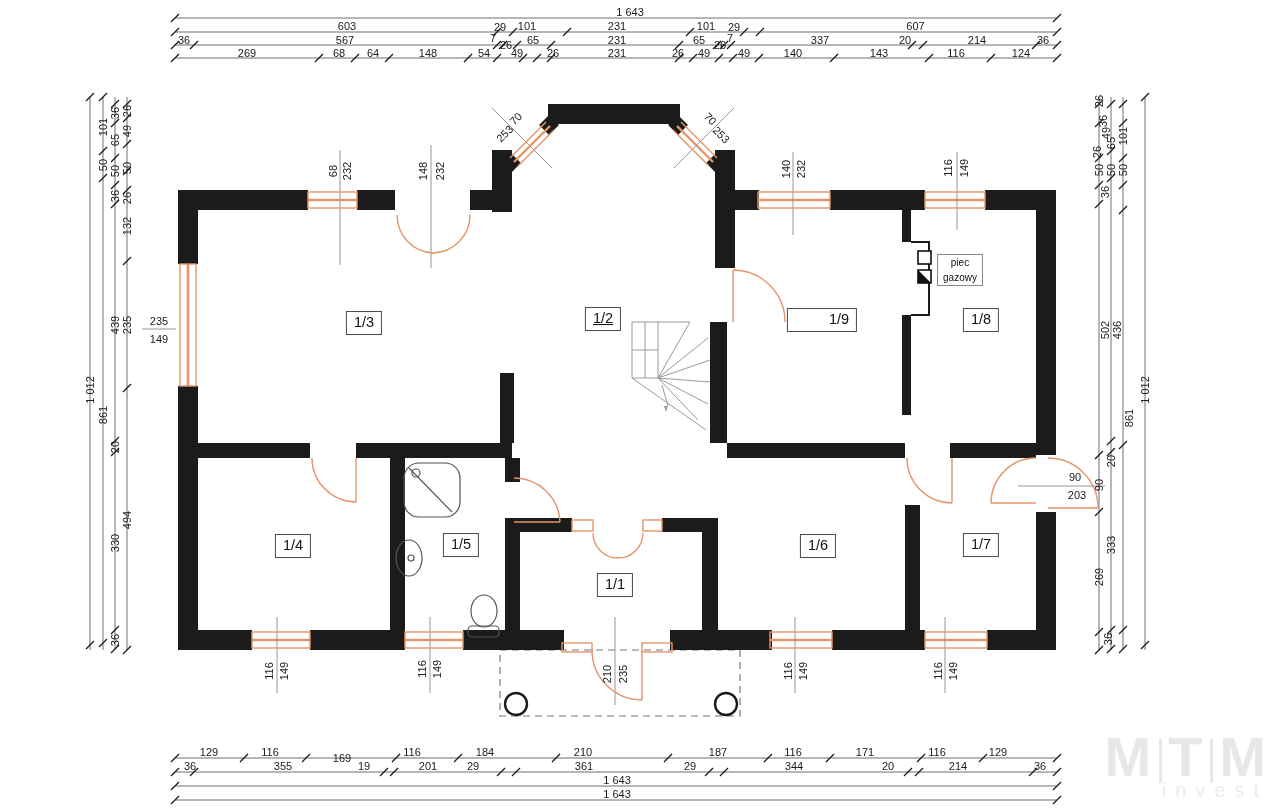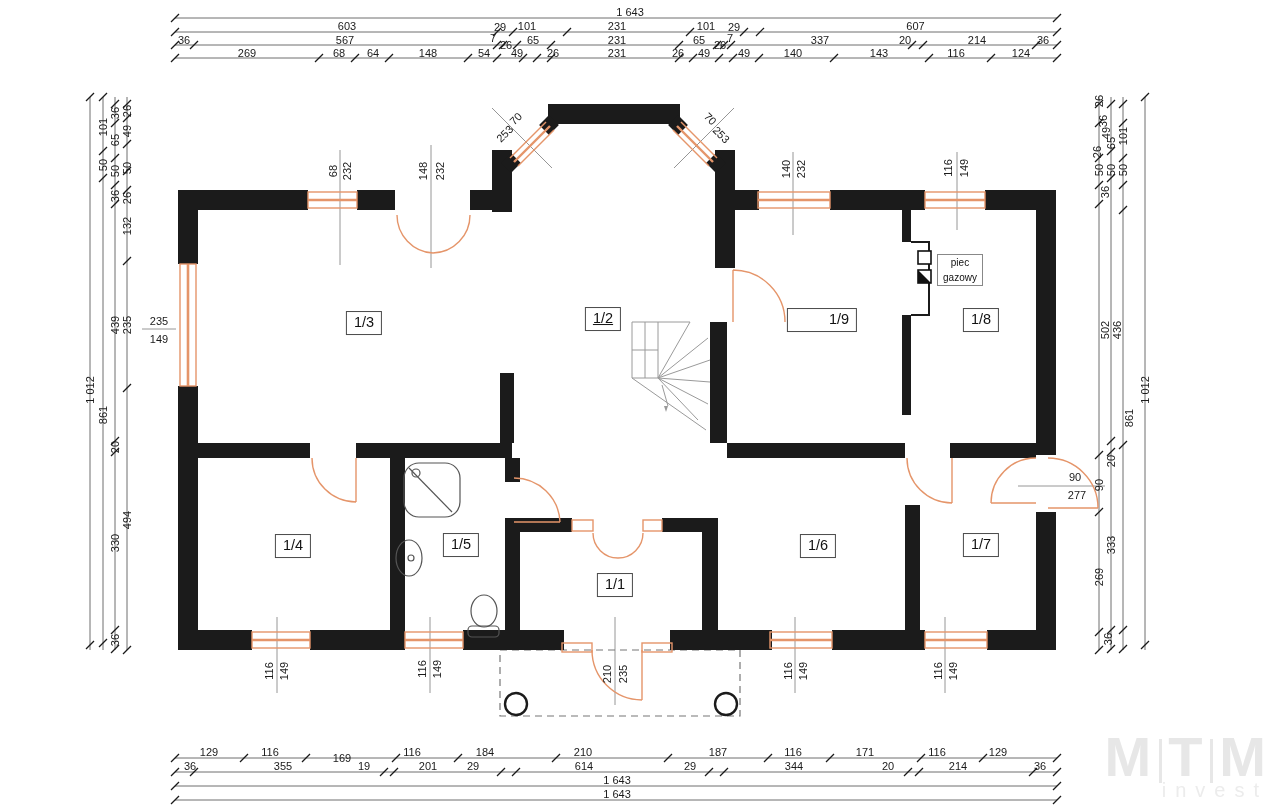--- a/index.html
+++ b/index.html
@@ -358,21 +358,21 @@
       <span class="dlabel" style="left: 718px; top: 752px; transform: translate(-50%, -50%) rotate(0deg);">187</span>
       <span class="dlabel" style="left: 793px; top: 752px; transform: translate(-50%, -50%) rotate(0deg);">116</span>
       <span class="dlabel" style="left: 865px; top: 752px; transform: translate(-50%, -50%) rotate(0deg);">171</span>
       <span class="dlabel" style="left: 937px; top: 752px; transform: translate(-50%, -50%) rotate(0deg);">116</span>
       <span class="dlabel" style="left: 998px; top: 752px; transform: translate(-50%, -50%) rotate(0deg);">129</span>
       <span class="dlabel" style="left: 190px; top: 766px; transform: translate(-50%, -50%) rotate(0deg);">36</span>
       <span class="dlabel" style="left: 283px; top: 766px; transform: translate(-50%, -50%) rotate(0deg);">355</span>
       <span class="dlabel" style="left: 364px; top: 766px; transform: translate(-50%, -50%) rotate(0deg);">19</span>
       <span class="dlabel" style="left: 428px; top: 766px; transform: translate(-50%, -50%) rotate(0deg);">201</span>
       <span class="dlabel" style="left: 473px; top: 766px; transform: translate(-50%, -50%) rotate(0deg);">29</span>
-      <span class="dlabel" style="left: 584px; top: 766px; transform: translate(-50%, -50%) rotate(0deg);">614</span>
+      <span class="dlabel" style="left: 584px; top: 766px; transform: translate(-50%, -50%) rotate(0deg);">361</span>
       <span class="dlabel" style="left: 690px; top: 766px; transform: translate(-50%, -50%) rotate(0deg);">29</span>
       <span class="dlabel" style="left: 794px; top: 766px; transform: translate(-50%, -50%) rotate(0deg);">344</span>
       <span class="dlabel" style="left: 888px; top: 766px; transform: translate(-50%, -50%) rotate(0deg);">20</span>
       <span class="dlabel" style="left: 958px; top: 766px; transform: translate(-50%, -50%) rotate(0deg);">214</span>
       <span class="dlabel" style="left: 1040px; top: 766px; transform: translate(-50%, -50%) rotate(0deg);">36</span>
       <span class="dlabel" style="left: 617px; top: 780px; transform: translate(-50%, -50%) rotate(0deg);">1 643</span>
       <span class="dlabel" style="left: 617px; top: 794px; transform: translate(-50%, -50%) rotate(0deg);">1 643</span>
       <span class="dlabel" style="left: 90px; top: 390px; transform: translate(-50%, -50%) rotate(-90deg);">1 012</span>
       <span class="dlabel" style="left: 103px; top: 127px; transform: translate(-50%, -50%) rotate(-90deg);">101</span>
       <span class="dlabel" style="left: 103px; top: 165px; transform: translate(-50%, -50%) rotate(-90deg);">50</span>
@@ -407,21 +407,21 @@
       <span class="dlabel" style="left: 1105px; top: 330px; transform: translate(-50%, -50%) rotate(-90deg);">502</span>
       <span class="dlabel" style="left: 1117px; top: 330px; transform: translate(-50%, -50%) rotate(-90deg);">436</span>
       <span class="dlabel" style="left: 1145px; top: 390px; transform: translate(-50%, -50%) rotate(-90deg);">1 012</span>
       <span class="dlabel" style="left: 1129px; top: 418px; transform: translate(-50%, -50%) rotate(-90deg);">861</span>
       <span class="dlabel" style="left: 1111px; top: 461px; transform: translate(-50%, -50%) rotate(-90deg);">20</span>
       <span class="dlabel" style="left: 1099px; top: 485px; transform: translate(-50%, -50%) rotate(-90deg);">90</span>
       <span class="dlabel" style="left: 1111px; top: 545px; transform: translate(-50%, -50%) rotate(-90deg);">333</span>
       <span class="dlabel" style="left: 1099px; top: 577px; transform: translate(-50%, -50%) rotate(-90deg);">269</span>
       <span class="dlabel" style="left: 1108px; top: 639px; transform: translate(-50%, -50%) rotate(-90deg);">36</span>
       <span class="dlabel" style="left: 1075px; top: 477px; transform: translate(-50%, -50%) rotate(0deg);">90</span>
-      <span class="dlabel" style="left: 1077px; top: 495px; transform: translate(-50%, -50%) rotate(0deg);">277</span>
+      <span class="dlabel" style="left: 1077px; top: 495px; transform: translate(-50%, -50%) rotate(0deg);">203</span>
       <span class="dlabel" style="left: 333px; top: 171px; transform: translate(-50%, -50%) rotate(-90deg);">68</span>
       <span class="dlabel" style="left: 347px; top: 171px; transform: translate(-50%, -50%) rotate(-90deg);">232</span>
       <span class="dlabel" style="left: 423px; top: 171px; transform: translate(-50%, -50%) rotate(-90deg);">148</span>
       <span class="dlabel" style="left: 440px; top: 171px; transform: translate(-50%, -50%) rotate(-90deg);">232</span>
       <span class="dlabel" style="left: 786px; top: 169px; transform: translate(-50%, -50%) rotate(-90deg);">140</span>
       <span class="dlabel" style="left: 801px; top: 169px; transform: translate(-50%, -50%) rotate(-90deg);">232</span>
       <span class="dlabel" style="left: 948px; top: 168px; transform: translate(-50%, -50%) rotate(-90deg);">116</span>
       <span class="dlabel" style="left: 964px; top: 168px; transform: translate(-50%, -50%) rotate(-90deg);">149</span>
       <span class="dlabel" style="left: 269px; top: 671px; transform: translate(-50%, -50%) rotate(-90deg);">116</span>
       <span class="dlabel" style="left: 284px; top: 671px; transform: translate(-50%, -50%) rotate(-90deg);">149</span>

